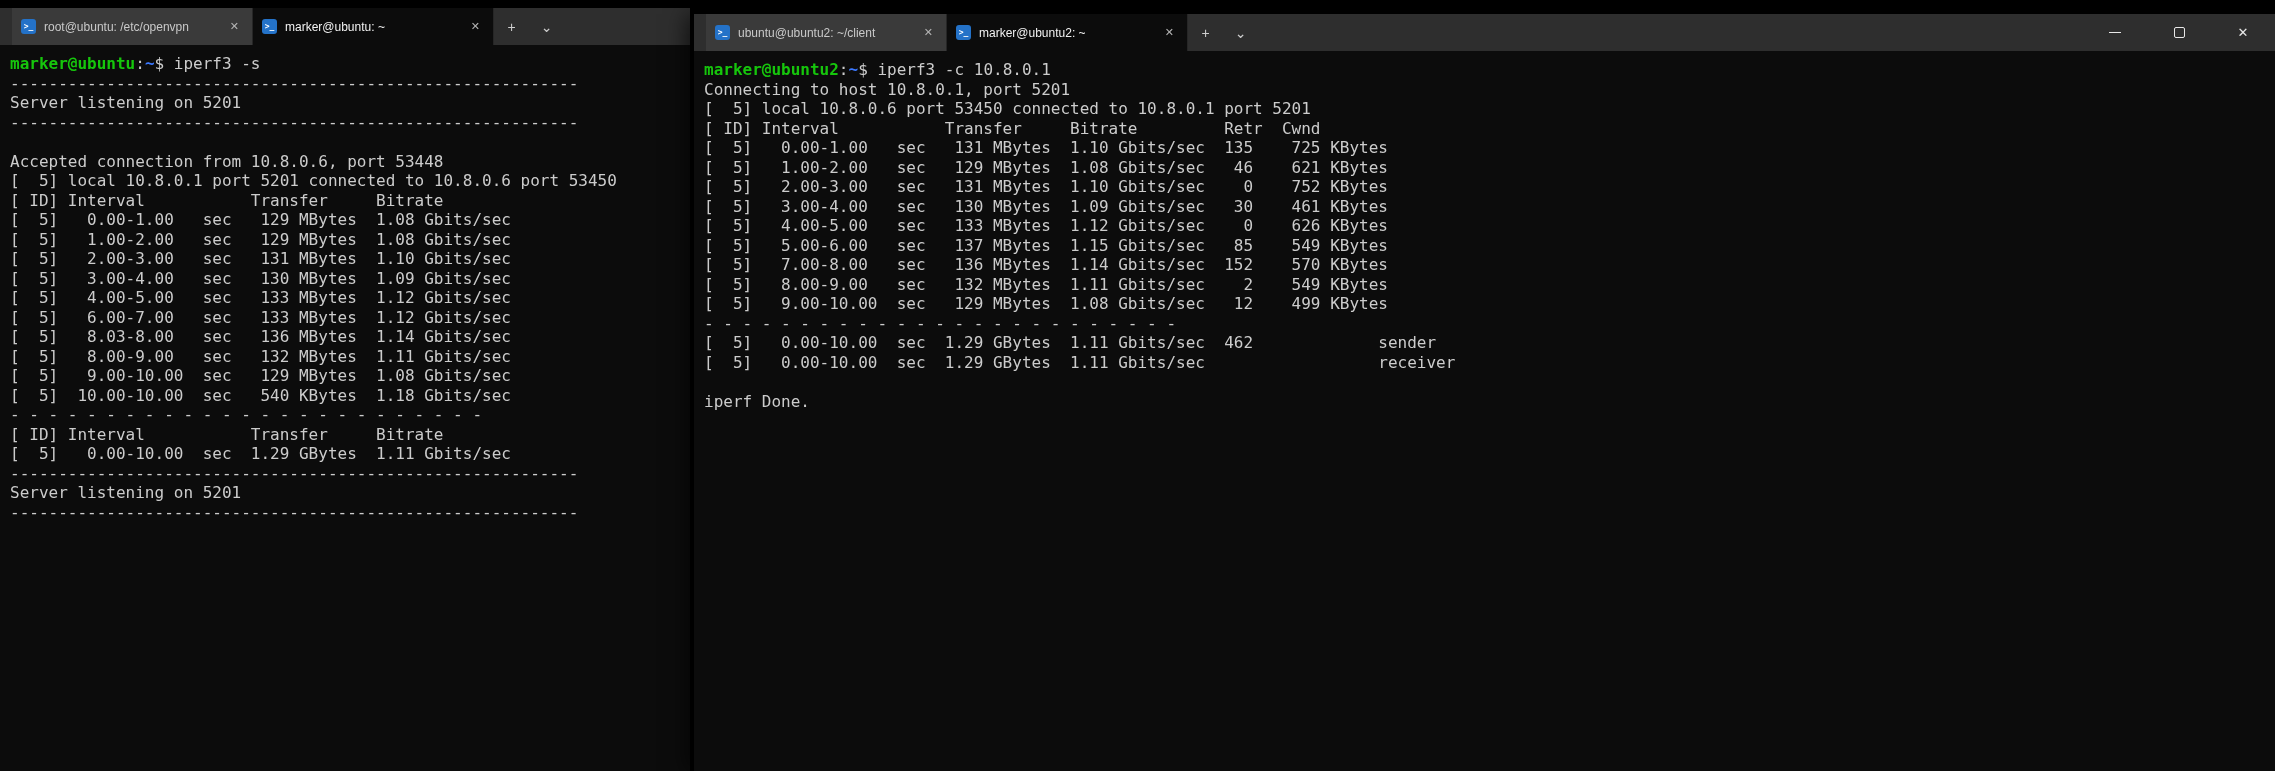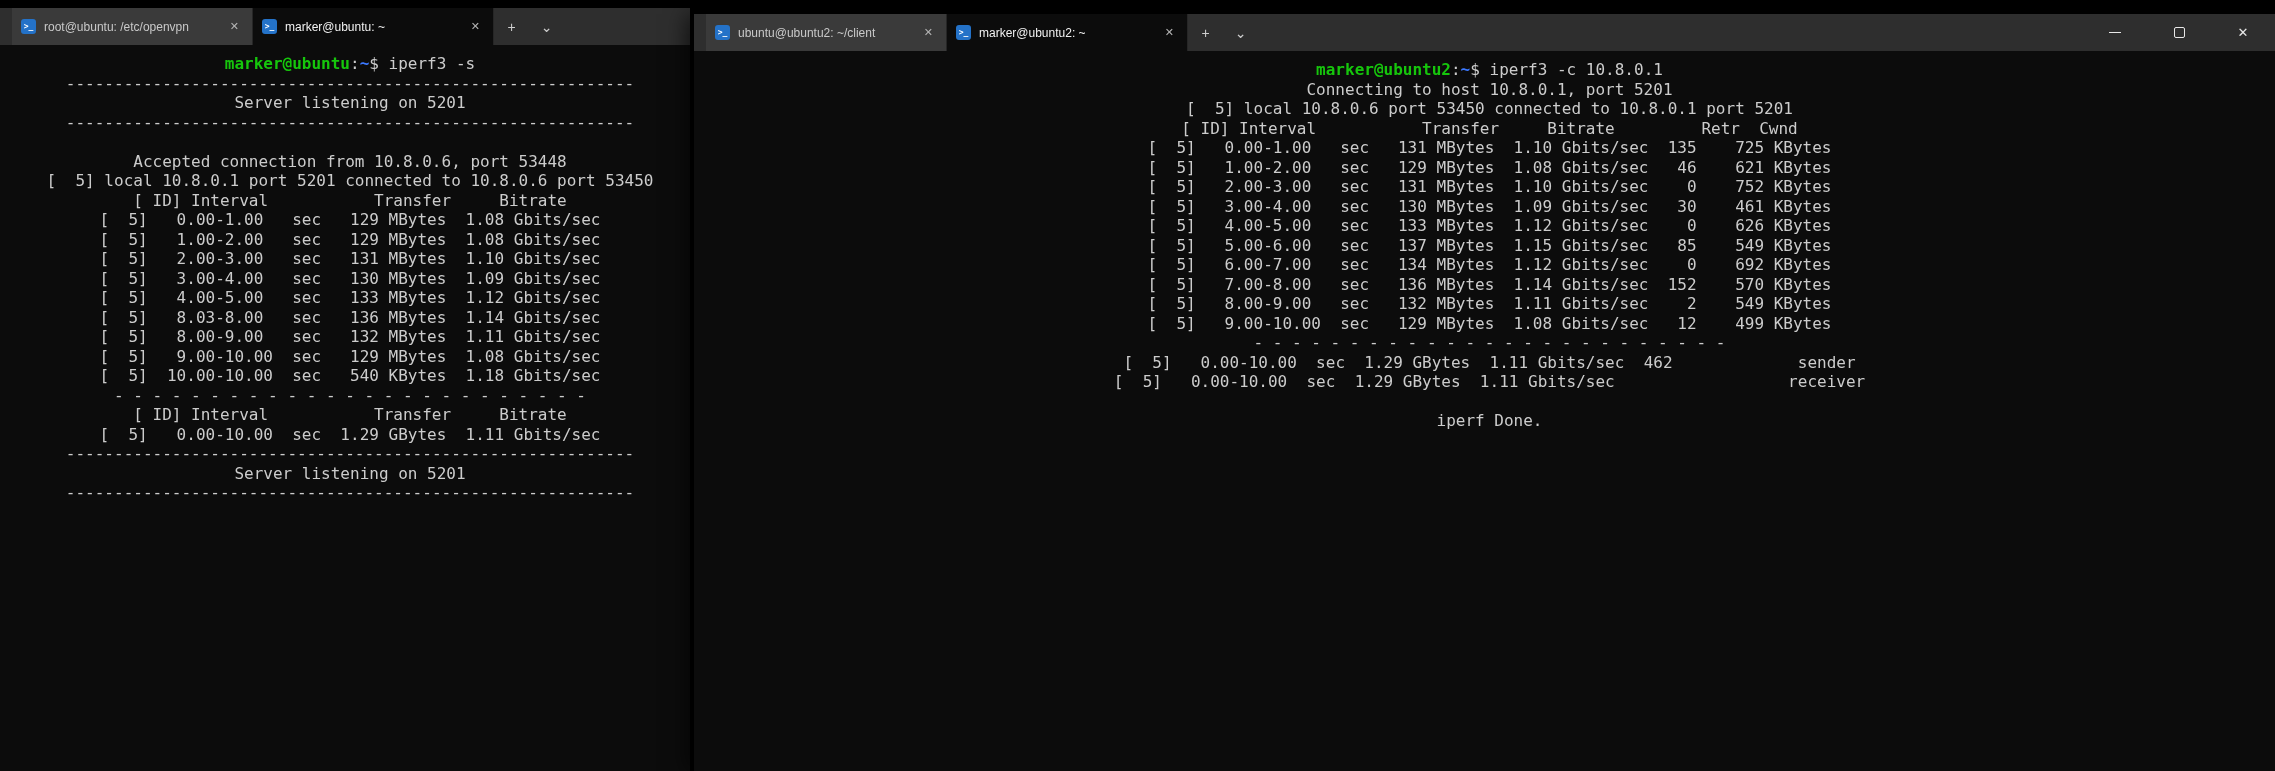--- a/index.html
+++ b/index.html
@@ -55,21 +55,20 @@
   .max-shape { display:inline-block; width:11px; height:11px; border:1px solid #e8e8e8; border-radius:2px; }
 
   .term {
     flex:1;
     background:#0c0c0c;
     padding:9px 0 0 10px;
     font-family:"DejaVu Sans Mono", monospace;
     font-size:16px;
     color:#cccccc;
     overflow:hidden;
-    text-align:center;
   }
   .tline { height:19.5px; line-height:19.5px; white-space:pre; }
   .green { color:#16c60c; font-weight:bold; }
   .blue  { color:#3b78ff; font-weight:bold; }
   .cursor {
     display:inline-block; width:2px; height:15px;
     background:#cccccc; vertical-align:-2px;
   }
 </style>
 </head>
@@ -104,20 +103,21 @@
         <div class="tline">-----------------------------------------------------------</div>
         <div class="tline"></div>
         <div class="tline">Accepted connection from 10.8.0.6, port 53448</div>
         <div class="tline">[  5] local 10.8.0.1 port 5201 connected to 10.8.0.6 port 53450</div>
         <div class="tline">[ ID] Interval           Transfer     Bitrate</div>
         <div class="tline">[  5]   0.00-1.00   sec   129 MBytes  1.08 Gbits/sec</div>
         <div class="tline">[  5]   1.00-2.00   sec   129 MBytes  1.08 Gbits/sec</div>
         <div class="tline">[  5]   2.00-3.00   sec   131 MBytes  1.10 Gbits/sec</div>
         <div class="tline">[  5]   3.00-4.00   sec   130 MBytes  1.09 Gbits/sec</div>
         <div class="tline">[  5]   4.00-5.00   sec   133 MBytes  1.12 Gbits/sec</div>
+        <div class="tline">[  5]   6.00-7.00   sec   133 MBytes  1.12 Gbits/sec</div>
         <div class="tline">[  5]   8.03-8.00   sec   136 MBytes  1.14 Gbits/sec</div>
         <div class="tline">[  5]   8.00-9.00   sec   132 MBytes  1.11 Gbits/sec</div>
         <div class="tline">[  5]   9.00-10.00  sec   129 MBytes  1.08 Gbits/sec</div>
         <div class="tline">[  5]  10.00-10.00  sec   540 KBytes  1.18 Gbits/sec</div>
         <div class="tline">- - - - - - - - - - - - - - - - - - - - - - - - -</div>
         <div class="tline">[ ID] Interval           Transfer     Bitrate</div>
         <div class="tline">[  5]   0.00-10.00  sec  1.29 GBytes  1.11 Gbits/sec</div>
         <div class="tline">-----------------------------------------------------------</div>
         <div class="tline">Server listening on 5201</div>
         <div class="tline">-----------------------------------------------------------</div>
@@ -163,21 +163,20 @@
     <div>
         <div class="tline">Connecting to host 10.8.0.1, port 5201</div>
         <div class="tline">[  5] local 10.8.0.6 port 53450 connected to 10.8.0.1 port 5201</div>
         <div class="tline">[ ID] Interval           Transfer     Bitrate         Retr  Cwnd</div>
         <div class="tline">[  5]   0.00-1.00   sec   131 MBytes  1.10 Gbits/sec  135    725 KBytes</div>
         <div class="tline">[  5]   1.00-2.00   sec   129 MBytes  1.08 Gbits/sec   46    621 KBytes</div>
         <div class="tline">[  5]   2.00-3.00   sec   131 MBytes  1.10 Gbits/sec    0    752 KBytes</div>
         <div class="tline">[  5]   3.00-4.00   sec   130 MBytes  1.09 Gbits/sec   30    461 KBytes</div>
         <div class="tline">[  5]   4.00-5.00   sec   133 MBytes  1.12 Gbits/sec    0    626 KBytes</div>
         <div class="tline">[  5]   5.00-6.00   sec   137 MBytes  1.15 Gbits/sec   85    549 KBytes</div>
-        <div class="tline">[  5]   6.00-7.00   sec   134 MBytes  1.12 Gbits/sec    0    692 KBytes</div>
         <div class="tline">[  5]   7.00-8.00   sec   136 MBytes  1.14 Gbits/sec  152    570 KBytes</div>
         <div class="tline">[  5]   8.00-9.00   sec   132 MBytes  1.11 Gbits/sec    2    549 KBytes</div>
         <div class="tline">[  5]   9.00-10.00  sec   129 MBytes  1.08 Gbits/sec   12    499 KBytes</div>
         <div class="tline">- - - - - - - - - - - - - - - - - - - - - - - - -</div>
         <div class="tline">[  5]   0.00-10.00  sec  1.29 GBytes  1.11 Gbits/sec  462             sender</div>
         <div class="tline">[  5]   0.00-10.00  sec  1.29 GBytes  1.11 Gbits/sec                  receiver</div>
         <div class="tline"></div>
         <div class="tline">iperf Done.</div>
       </div>
   </div>

